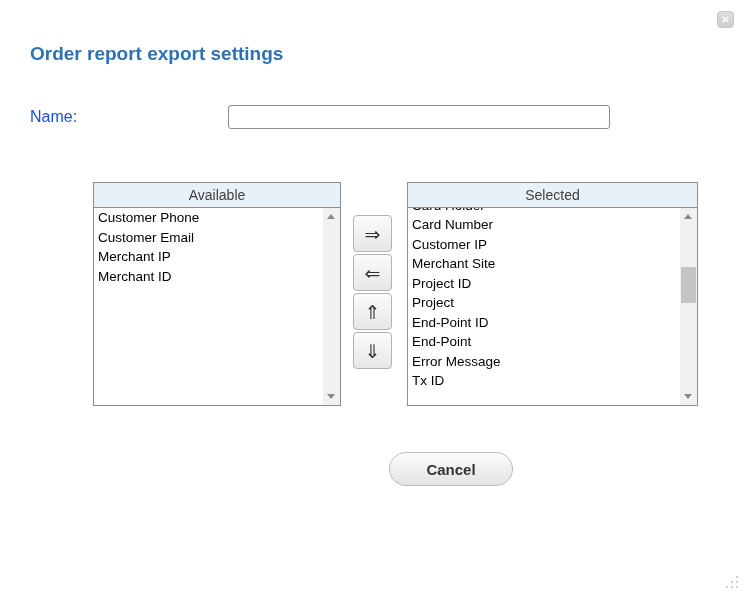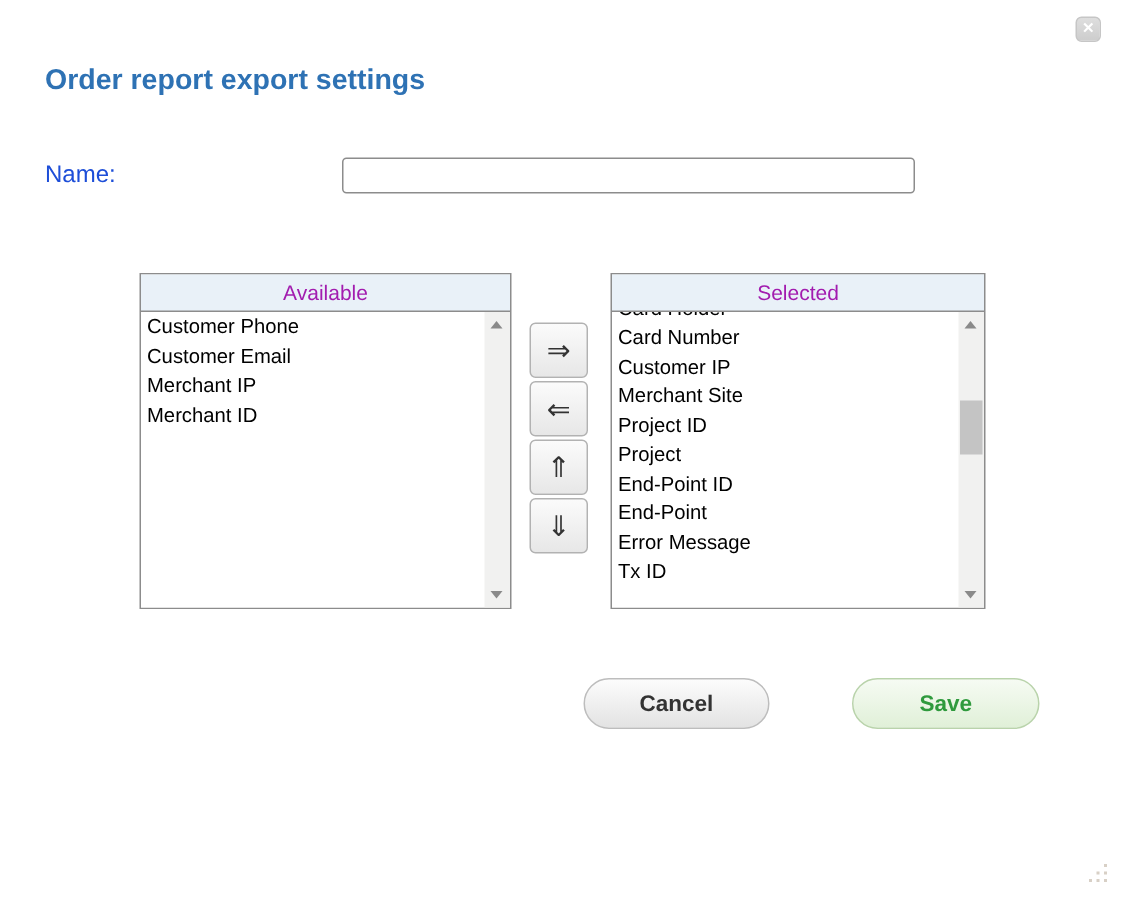--- a/index.html
+++ b/index.html
@@ -27,25 +27,25 @@
   .name-input{
     position:absolute;left:228px;top:105px;width:382px;height:24px;
     border:1px solid #8c8c8c;border-radius:3px;box-sizing:border-box;
     font-family:"Liberation Sans",sans-serif;font-size:14px;padding:0 5px;outline:none;
   }
   
   .listbox{
     position:absolute;top:182px;border:1px solid #8c8c8c;background:#fff;box-sizing:border-box;
   }
   .listbox.available{left:93px;width:248px;height:224px;}
-  .listbox.selected-box{left:407px;width:250px;height:224px;}
+  .listbox.selected-box{left:407px;width:291px;height:224px;}
   .list-header{
     height:24px;line-height:24px;text-align:center;
     background:#e9f1f8;border-bottom:1px solid #8c8c8c;
-    font-size:14px;color:#a21caf;
+    font-size:14px;color:#404040;
   }
   .list-body{
     position:relative;height:197px;overflow:hidden;background:#fff;
   }
   .list-item{
     height:19.5px;line-height:19.5px;font-size:13.5px;color:#000;
     padding-left:4px;margin-right:17px;white-space:nowrap;overflow:hidden;
   }
   .list-item.highlight{background:#b9b9b9;}
   .list-body.scrolled .list-item:first-child{margin-top:-12.5px;}
@@ -147,17 +147,16 @@
         <div class="list-item">Tx ID</div>
         <div class="sb">
           <div class="sb-arrow up"></div>
           <div class="sb-thumb"></div>
           <div class="sb-arrow down"></div>
         </div>
       </div>
   </div>
 
   <button class="action-btn cancel-btn">Cancel</button>
-  <button class="action-btn save-btn">Save</button>
 
   <div class="grip"></div>
 
 </div>
 
 </body></html>

